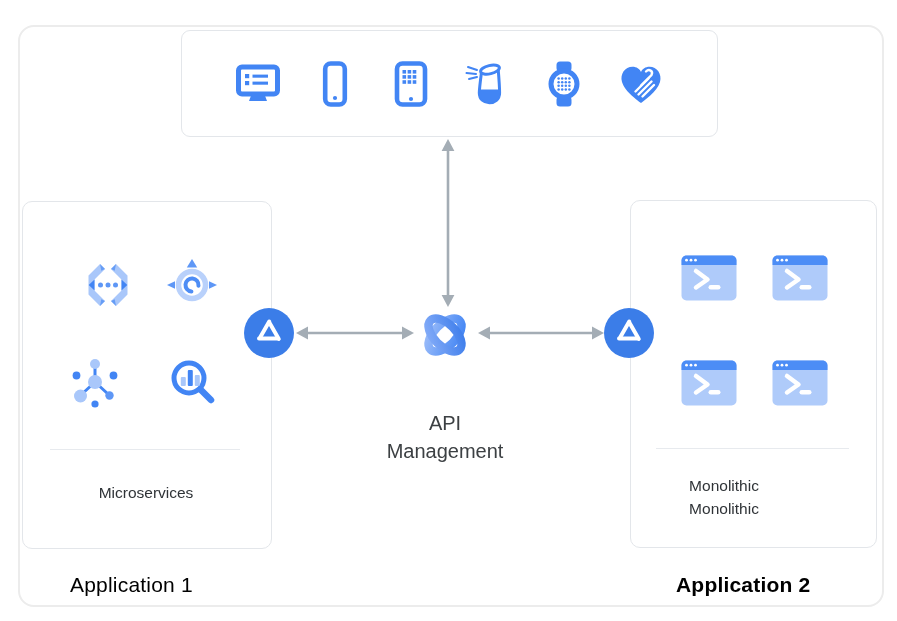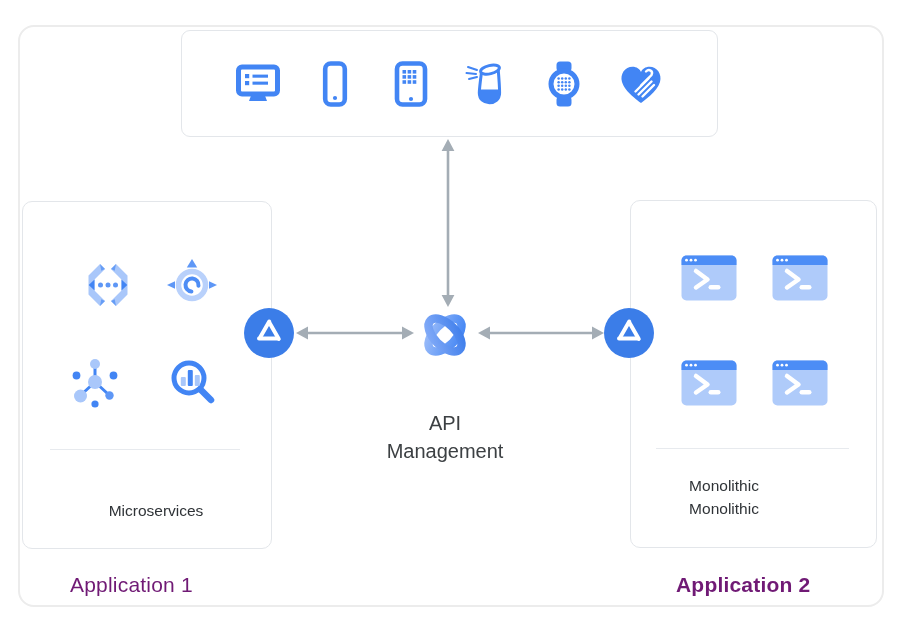--- a/index.html
+++ b/index.html
@@ -20,21 +20,21 @@
   }
   .dev-icon{width:48px;height:48px;flex:0 0 auto;}
   #app1-panel{left:22px;top:201px;width:248px;height:346px;}
   #app2-panel{left:630px;top:200px;width:245px;height:346px;}
   .abs{position:absolute;}
   .divider{position:absolute;height:1px;background:#E7EAEE;}
   .panel-label{
     position:absolute;text-align:center;color:#2F3337;font-size:15.5px;line-height:23px;
   }
   .caption{
-    position:absolute;color:#701a75;font-size:21px;font-weight:500;letter-spacing:.2px;
+    position:absolute;color:#000000;font-size:21px;font-weight:500;letter-spacing:.2px;
   }
   #api-label{
     position:absolute;left:345px;top:389px;width:200px;text-align:center;
     color:#3C4043;font-size:20px;font-weight:500;line-height:28px;margin-top:20px;
   }
   .gateway{position:absolute;width:50px;height:50px;z-index:6;}
   .arrow{position:absolute;z-index:4;}
   svg{display:block;}
 </style>
 </head>
@@ -202,21 +202,21 @@
 
   <svg class="abs" style="left:164px;top:354px;" width="56" height="56" viewBox="0 0 56 56">
     <circle cx="25" cy="24" r="15" fill="#fff" stroke="#4285F4" stroke-width="5"></circle>
     <rect x="16.8" y="23" width="5" height="9" rx="1" fill="#A9C7FA"></rect>
     <rect x="23.8" y="16" width="5" height="16" rx="1" fill="#4285F4"></rect>
     <rect x="30.8" y="21" width="5" height="11" rx="1" fill="#A9C7FA"></rect>
     <line x1="37" y1="36" x2="47" y2="46" stroke="#4285F4" stroke-width="6.5" stroke-linecap="round"></line>
   </svg>
 
   <div class="divider" style="left:50px;top:449px;width:190px;"></div>
-  <div class="panel-label" style="left:56px;top:481px;width:200px;margin-top:18px;">Microservices</div>
+  <div class="panel-label" style="left:46px;top:481px;width:200px;">Microservices</div>
 
   <div id="app2-panel" class="panel"></div>
 
   <svg class="abs" style="left:681px;top:255px;" width="56" height="46" viewBox="0 0 56 46">
     <rect x="0.5" y="0.5" width="55" height="45" rx="5" fill="#AFCBFA"></rect>
     <path d="M0.5,10 L55.5,10 L55.5,5.5 C55.5,2.7 53.3,0.5 50.5,0.5 L5.5,0.5 C2.7,0.5 0.5,2.7 0.5,5.5 Z" fill="#4C8DF6"></path>
     <circle cx="5.5" cy="5.2" r="1.4" fill="#fff"></circle>
       <circle cx="10" cy="5.2" r="1.4" fill="#fff"></circle>
       <circle cx="14.5" cy="5.2" r="1.4" fill="#fff"></circle>
     <polyline points="15,16 26.5,24.5 15,32.5" fill="none" stroke="#fff" stroke-width="4.5" stroke-linecap="round" stroke-linejoin="round"></polyline>

